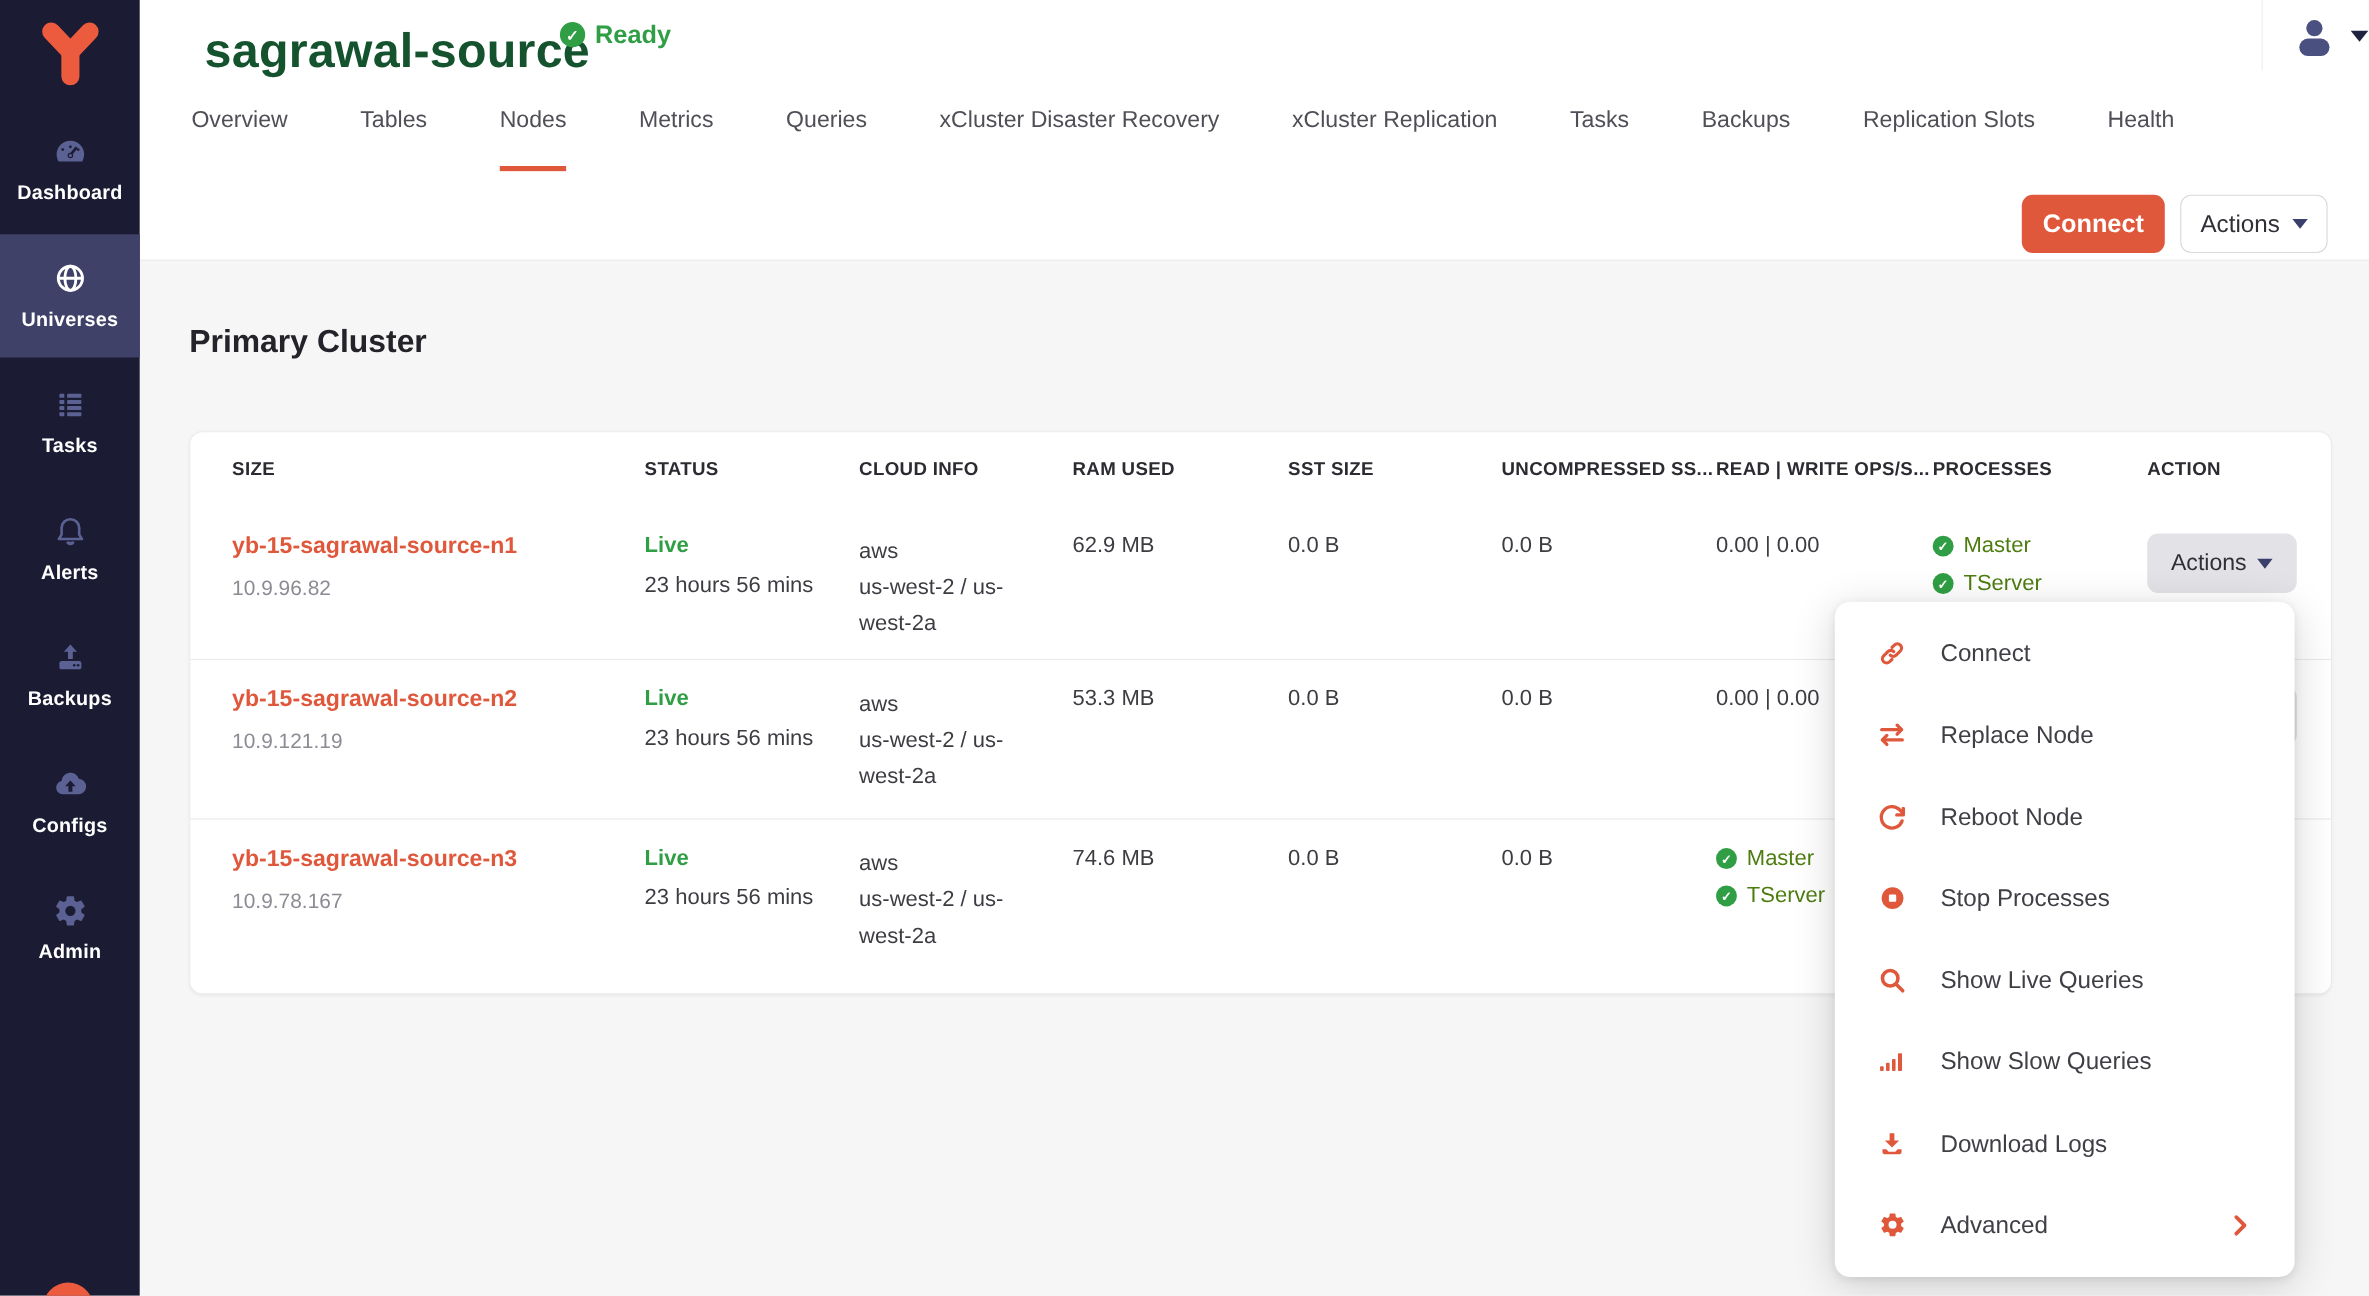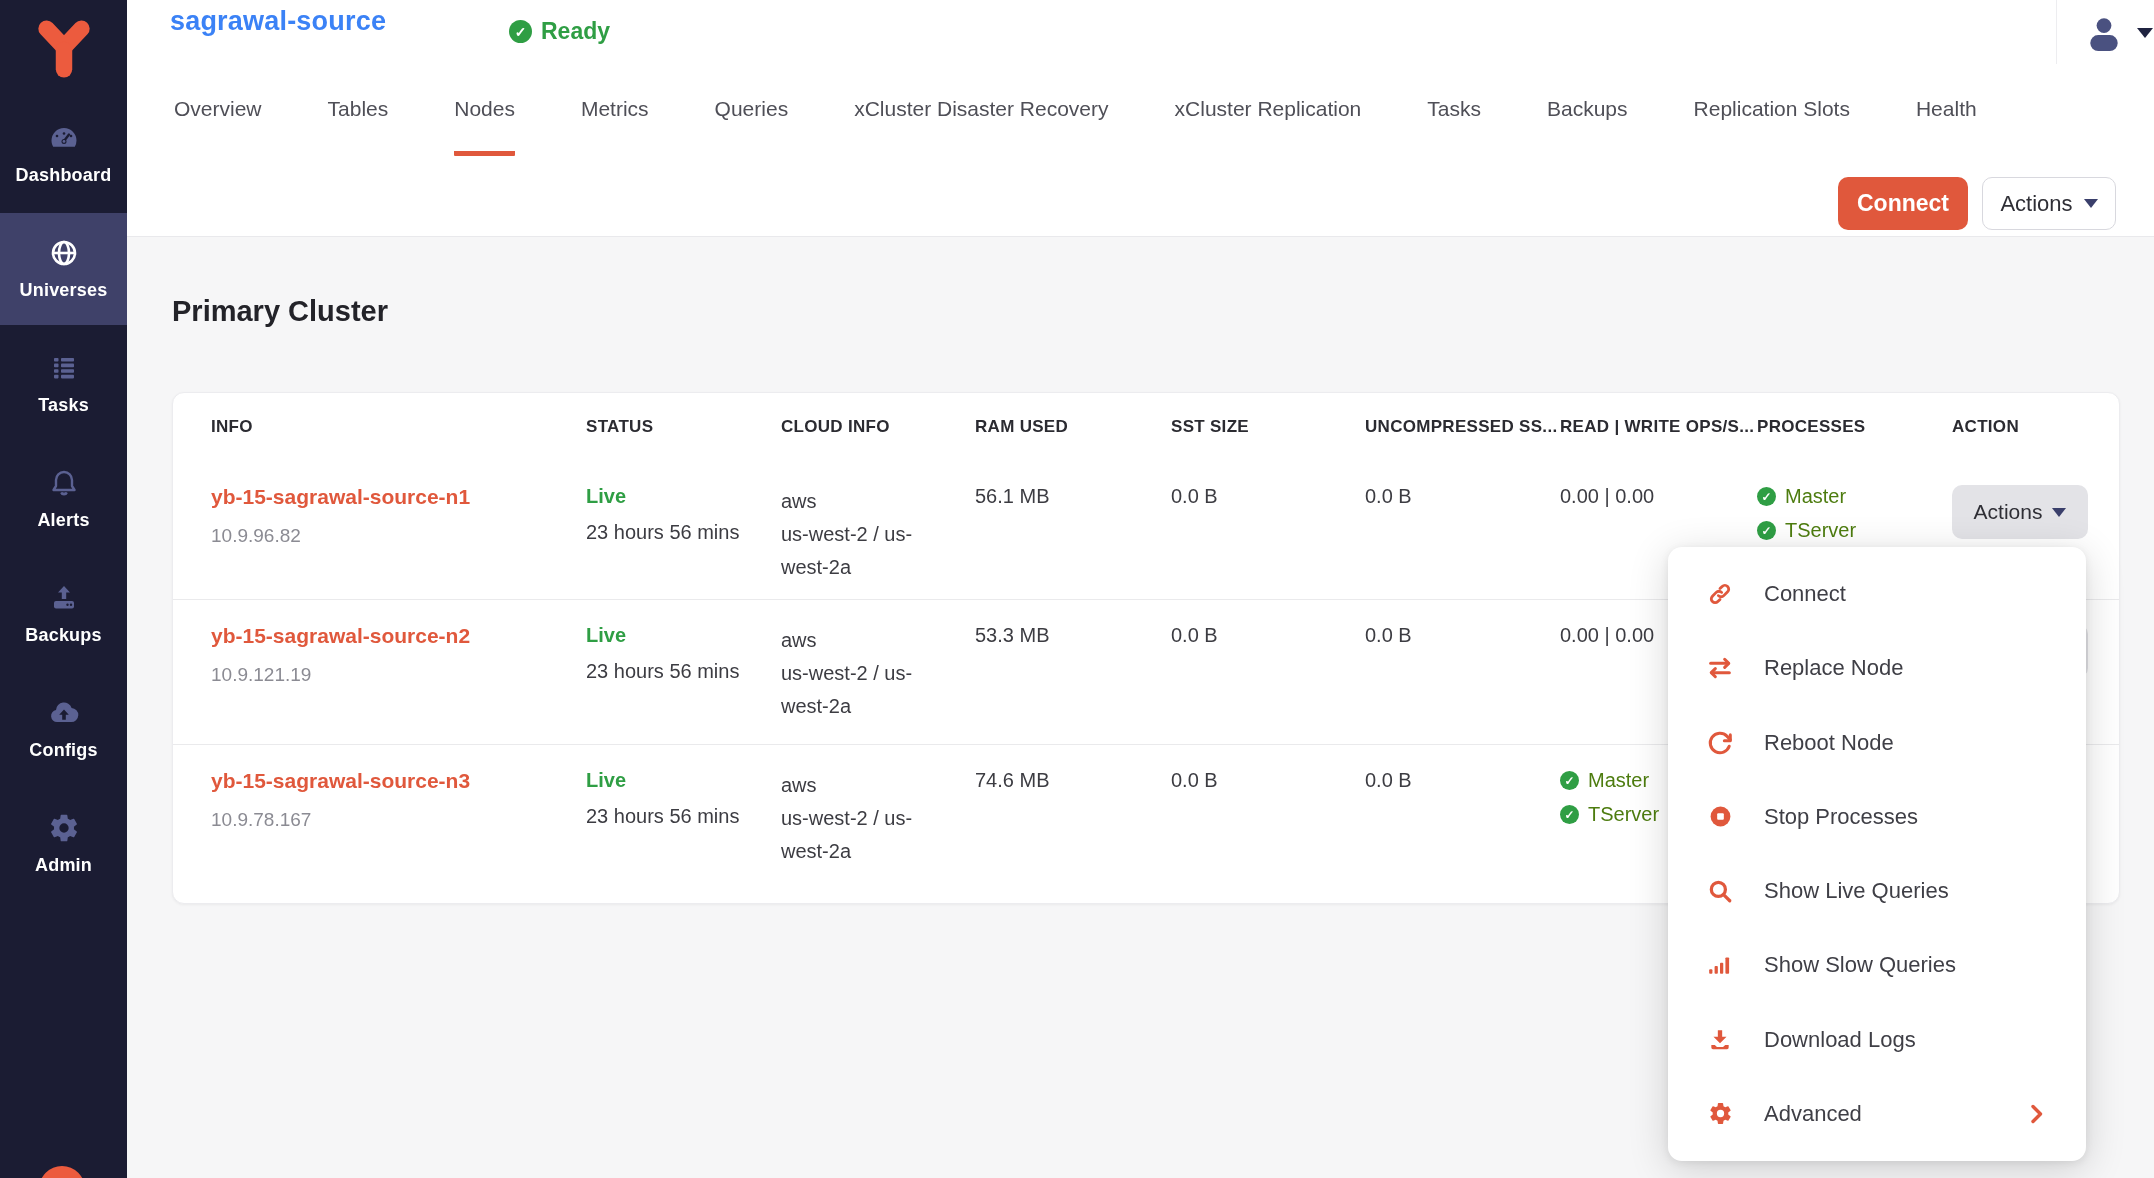--- a/index.html
+++ b/index.html
@@ -15,21 +15,21 @@
   .logo{height:98px;display:flex;align-items:center;justify-content:center;}
   .side-nav{display:flex;flex-direction:column;}
   .side-item{height:112px;margin-bottom:3px;display:flex;flex-direction:column;align-items:center;justify-content:center;gap:11px;cursor:pointer;}
   .side-item.active{background:#3f4169;align-items:center;}
   .side-label{color:#ffffff;font-size:18px;font-weight:600;letter-spacing:.2px;}
   .side-icon{display:flex;align-items:center;justify-content:center;height:32px;}
   .help-bubble{position:absolute;left:39px;top:1166px;width:46px;height:46px;border-radius:50%;background:#ec5b3e;}
 
   
   .topbar{position:absolute;left:127px;top:0;right:0;height:236px;background:#ffffff;border-bottom:1px solid #e9e9ec;z-index:5;}
-  .page-title{position:absolute;left:43px;top:6px;margin:0;font-size:27px;font-weight:700;color:#3b82f6;letter-spacing:.2px;}
+  .page-title{position:absolute;left:43px;top:6px;margin:16px;font-size:44px;font-weight:700;color:#14532d;letter-spacing:.2px;}
   .ready-badge{position:absolute;left:382px;top:18px;display:flex;align-items:center;gap:9px;}
   .ready-badge .label{color:#2f9e44;font-size:23px;font-weight:600;}
   .check{display:inline-flex;align-items:center;justify-content:center;background:#2f9e44;color:#fff;border-radius:50%;font-weight:700;}
   .check.big{width:23px;height:23px;font-size:14px;}
   .check.small{width:19px;height:19px;font-size:12px;}
   .check::before{content:"✓";}
 
   .user-divider{position:absolute;left:1929px;top:0;width:1px;height:64px;background:#ededf0;}
   .user-area{position:absolute;left:1958px;top:14px;display:flex;align-items:center;gap:14px;cursor:pointer;}
   .caret-down{width:0;height:0;border-left:8px solid transparent;border-right:8px solid transparent;border-top:10px solid #1f2340;}
@@ -203,21 +203,21 @@
         <span class="caret-down small"></span>
       </button>
     </div>
   </header>
 
   <main class="content">
     <h2 class="section-title">Primary Cluster</h2>
 
     <section class="card">
       <div class="grid thead">
-        <div class="th">INFO</div>
+        <div class="th">SIZE</div>
         <div class="th">STATUS</div>
         <div class="th">CLOUD INFO</div>
         <div class="th">RAM USED</div>
         <div class="th">SST SIZE</div>
         <div class="th">UNCOMPRESSED SS...</div>
         <div class="th">READ | WRITE OPS/S...</div>
         <div class="th">PROCESSES</div>
         <div class="th">ACTION</div>
       </div>
 
@@ -227,21 +227,21 @@
           <div class="ip">10.9.96.82</div>
         </div>
         <div class="cell">
           <div class="live">Live</div>
           <div class="uptime">23 hours 56 mins</div>
         </div>
         <div class="cell">
           <div class="cloud-provider">aws</div>
           <div class="cloud-region">us-west-2 / us-west-2a</div>
         </div>
-        <div class="cell">56.1 MB</div>
+        <div class="cell">62.9 MB</div>
         <div class="cell">0.0 B</div>
         <div class="cell">0.0 B</div>
         <div class="cell">0.00 | 0.00</div>
         <div class="cell">
           <div class="proc-line">
               <span class="check small"></span>
               <span class="proc-label">Master</span>
             </div>
           <div class="proc-line">
               <span class="check small"></span>

